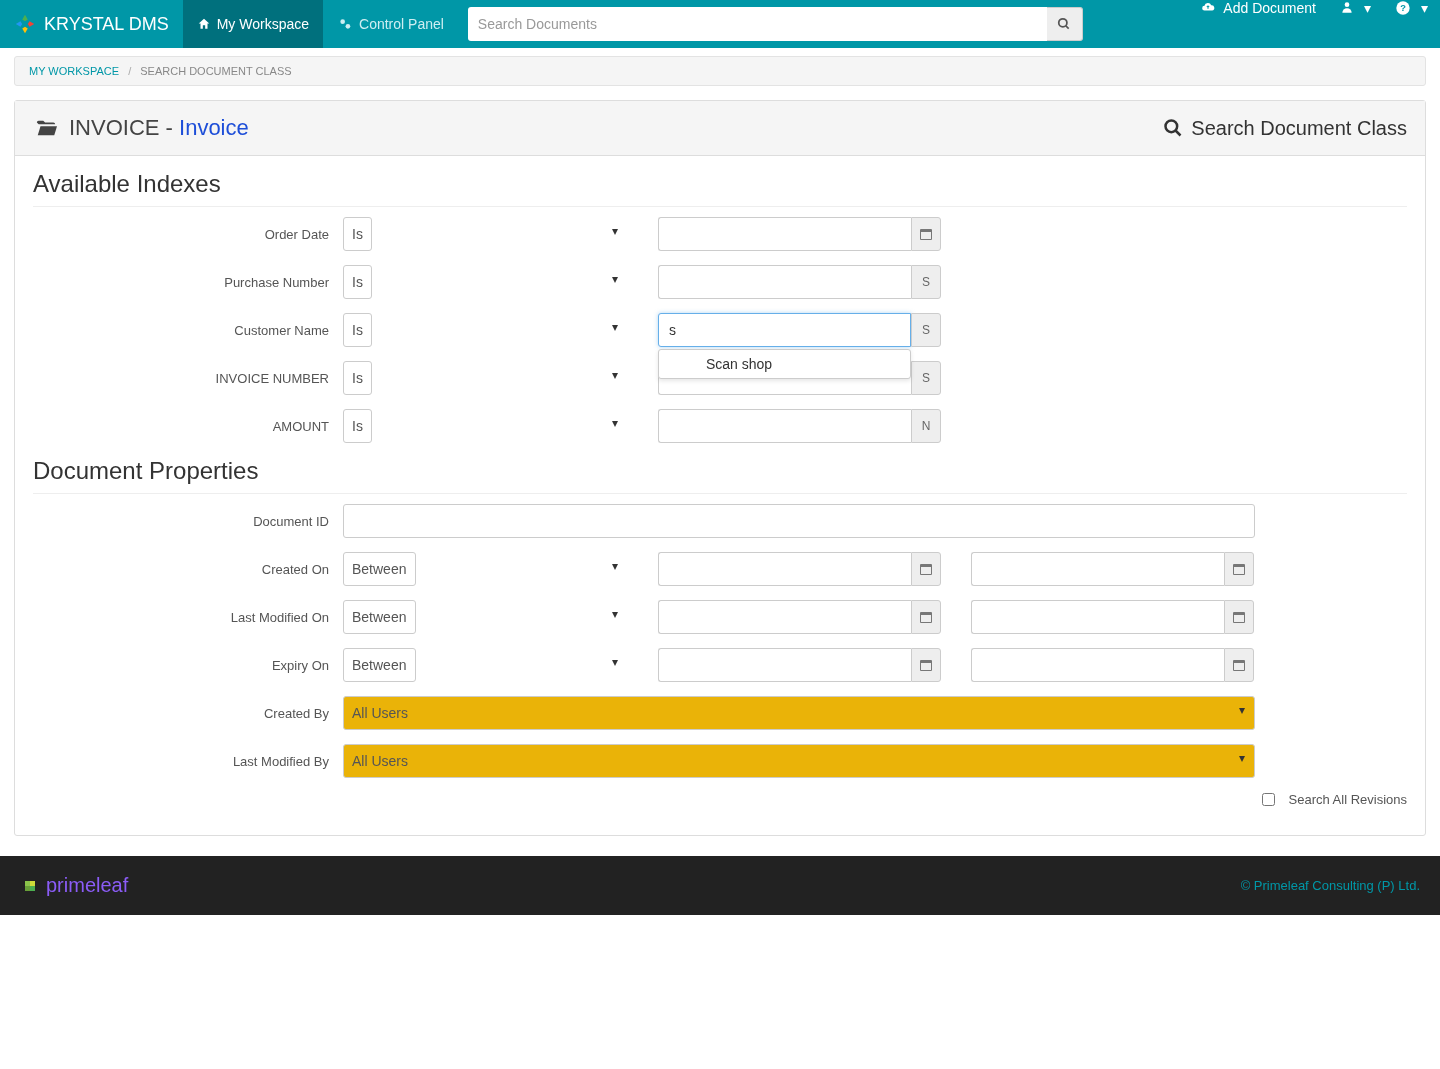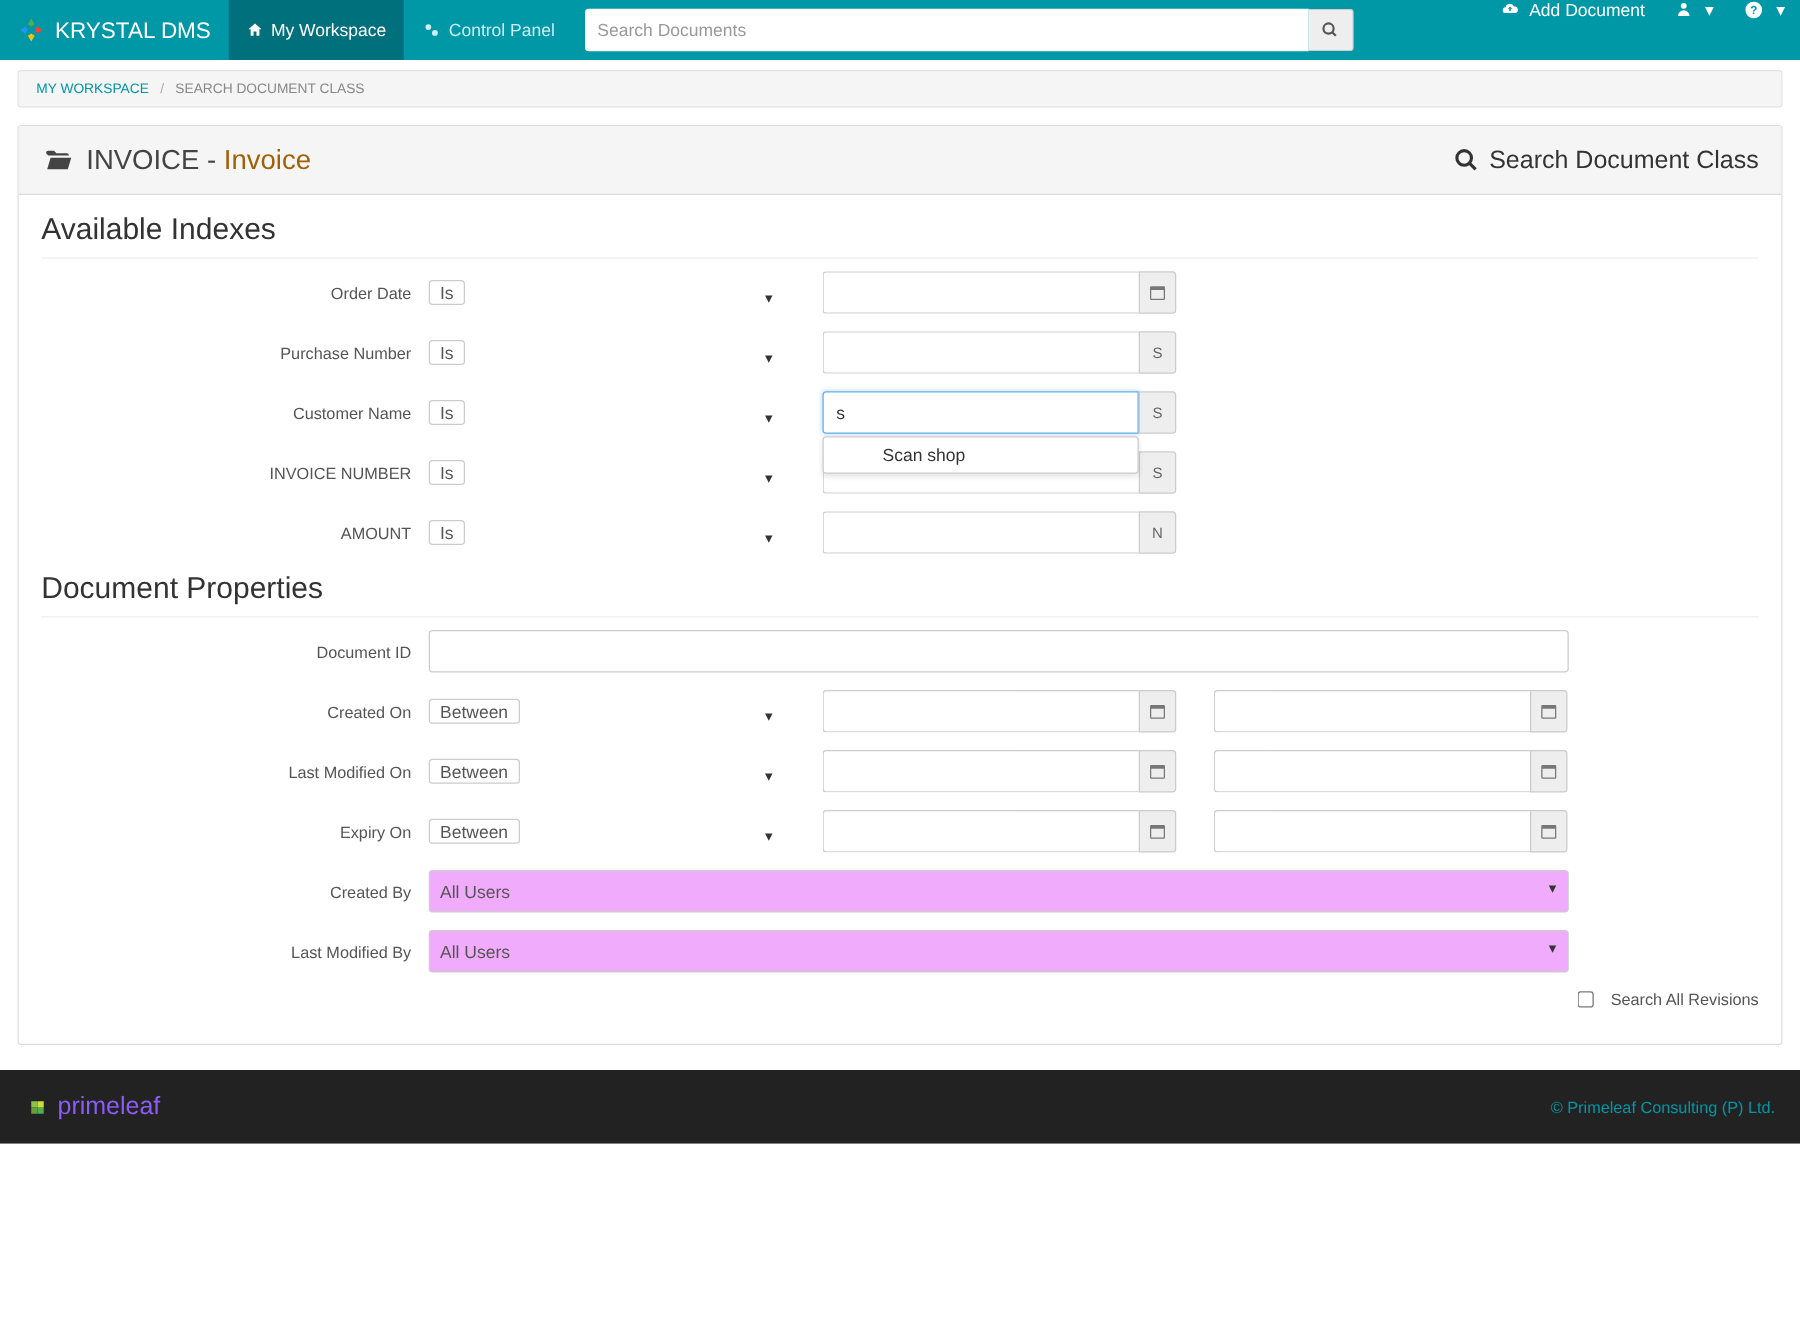--- a/index.html
+++ b/index.html
@@ -24,48 +24,48 @@
 
 .breadcrumb-bar { margin: 8px 14px; background: #f5f5f5; border: 1px solid #e3e3e3; border-radius: 3px; padding: 8px 14px; font-size: 11px; color: #0097a7; }
 .breadcrumb-bar .sep { color: #aaa; margin: 0 6px; }
 .breadcrumb-bar .current { color: #888; }
 
 
 .panel { margin: 14px; border: 1px solid #ddd; border-radius: 3px; }
 .panel-header { background: #f5f5f5; border-bottom: 1px solid #ddd; padding: 14px 18px; display: flex; align-items: center; justify-content: space-between; }
 .panel-header .left { display: flex; align-items: center; font-size: 22px; color: #444; }
 .panel-header .left svg { margin-right: 10px; }
-.panel-header .left .sub { color: #a16207; font-weight: 400; }
+.panel-header .left .sub { color: #1d4ed8; font-weight: 400; }
 .panel-header .right { display: flex; align-items: center; font-size: 20px; color: #333; cursor: pointer; }
 .panel-header .right svg { margin-right: 8px; }
 
 .panel-body { padding: 14px 18px; }
 .section-title { font-size: 24px; font-weight: 400; color: #333; margin-bottom: 10px; padding-bottom: 8px; border-bottom: 1px solid #eee; }
 
 .form-row { display: flex; align-items: center; margin-bottom: 14px; position: relative; }
 .form-label { width: 310px; text-align: right; padding-right: 14px; font-size: 13px; color: #555; }
-.form-select { flex: 0 0 285px; height: 20px; border: 1px solid #ccc; border-radius: 3px; padding: 0 8px; font-size: 14px; color: #555; background: #fff; appearance: none; -webkit-appearance: none; position: relative; cursor: pointer; }
+.form-select { flex: 0 0 285px; height: 34px; border: 1px solid #ccc; border-radius: 3px; padding: 0 8px; font-size: 14px; color: #555; background: #fff; appearance: none; -webkit-appearance: none; position: relative; cursor: pointer; }
 .select-wrap { position: relative; flex: 0 0 285px; margin-right: 30px; }
 .select-wrap::after { content: "▾"; position: absolute; right: 10px; top: 7px; color: #333; font-size: 12px; pointer-events: none; }
 .form-control { height: 34px; border: 1px solid #ccc; border-radius: 3px; padding: 0 10px; font-size: 14px; color: #555; }
 .input-group { display: flex; flex: 0 0 283px; }
 .input-group .form-control { flex: 1; border-radius: 3px 0 0 3px; border-right: none; }
 .input-group .addon { width: 30px; height: 34px; background: #eee; border: 1px solid #ccc; border-radius: 0 3px 3px 0; display: flex; align-items: center; justify-content: center; font-size: 12px; color: #666; }
 .input-group2 { display: flex; flex: 0 0 283px; margin-left: 30px; }
 .input-group2 .form-control { flex: 1; border-radius: 3px 0 0 3px; border-right: none; }
 .input-group2 .addon { width: 30px; height: 34px; background: #eee; border: 1px solid #ccc; border-radius: 0 3px 3px 0; display: flex; align-items: center; justify-content: center; font-size: 12px; color: #666; }
 
 .input-focus { border: 1px solid #66afe9 !important; box-shadow: 0 0 4px rgba(102,175,233,.5); outline: none; }
 
 .autocomplete { position: absolute; left: 625px; top: 36px; width: 253px; background: #fff; border: 1px solid #ccc; border-radius: 3px; box-shadow: 0 2px 4px rgba(0,0,0,0.1); z-index: 10; padding-left: 33px; }
 .autocomplete-item { padding: 6px 14px; font-size: 14px; color: #333; cursor: pointer; }
 
 .wide-input { flex: 0 0 912px; }
 .wide-select-wrap { position: relative; flex: 0 0 912px; }
-.wide-select { width: 100%; height: 34px; border: 1px solid #ccc; border-radius: 3px; padding: 0 8px; font-size: 14px; color: #555; background: #f0abfc; appearance: none; cursor: pointer; }
+.wide-select { width: 100%; height: 34px; border: 1px solid #ccc; border-radius: 3px; padding: 0 8px; font-size: 14px; color: #555; background: #eab308; appearance: none; cursor: pointer; }
 .wide-select-wrap::after { content: "▾"; position: absolute; right: 10px; top: 7px; color: #333; font-size: 12px; pointer-events: none; }
 
 .checkbox-row { display: flex; align-items: center; margin-left: 310px; margin-bottom: 14px; justify-content: flex-end; }
 .checkbox-row input { margin-right: 14px; }
 .checkbox-row label { font-size: 13px; color: #555; }
 
 .btn-row { margin-left: 310px; padding-top: 14px; border-top: 1px solid #eee; }
 .btn { background: #eee; border: 1px solid #ccc; border-radius: 3px; padding: 8px 14px; font-size: 14px; color: #555; cursor: pointer; }
 
 

